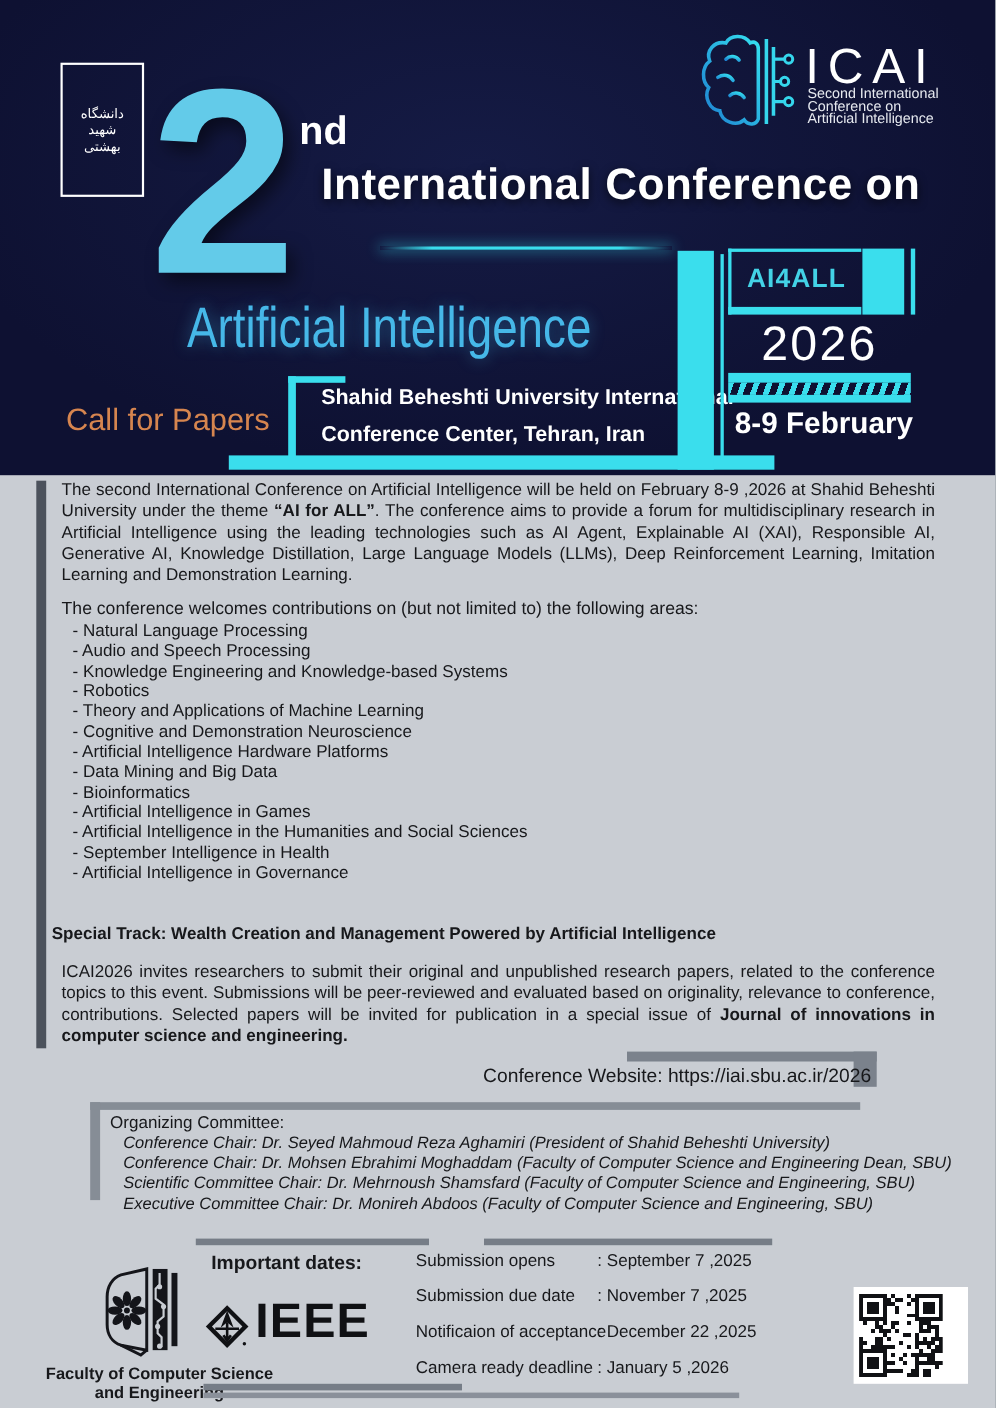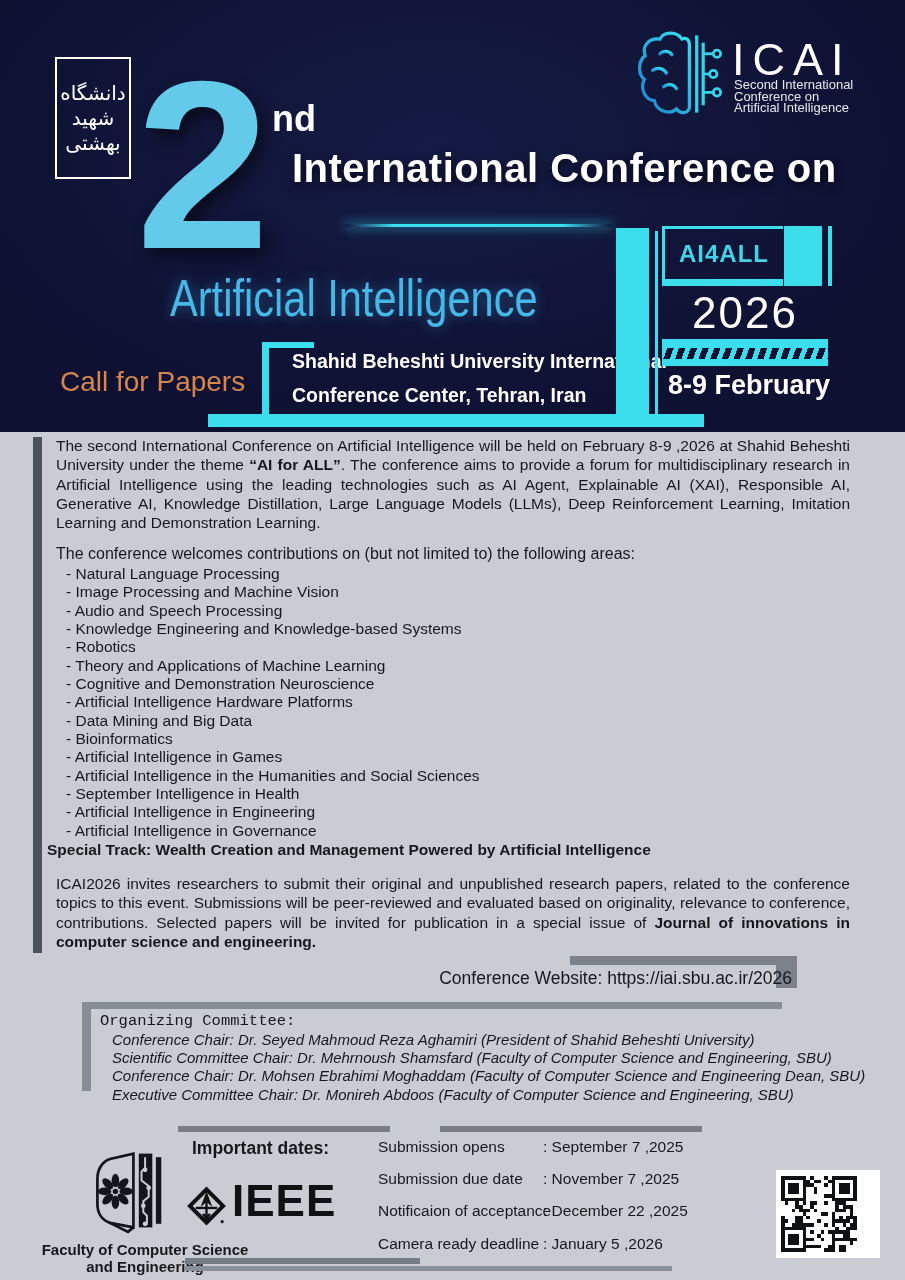--- a/index.html
+++ b/index.html
@@ -5,21 +5,21 @@
   html,body{margin:0;padding:0;background:#9aa0a8;}
   .poster{position:relative;width:905px;height:1280px;background:#c9cdd3;overflow:hidden;
           font-family:"Liberation Sans",sans-serif;color:#17181b;}
   .abs{position:absolute;}
 
   
   .header{left:0;top:0;width:905px;height:432px;
           background:radial-gradient(ellipse 700px 400px at 48% 35%, #151b45 0%, #0e1132 70%);}
   .sbu-box{left:55px;top:57px;width:72px;height:118px;border:2px solid #fff;color:#fff;
            display:flex;flex-direction:column;align-items:center;justify-content:center;
-           font-family:"DejaVu Sans",sans-serif;font-size:20px;line-height:1.25;direction:rtl;text-align:center;}
+           font-family:"DejaVu Sans",sans-serif;font-size:12px;line-height:1.25;direction:rtl;text-align:center;}
   .brain-icon{left:636px;top:26px;width:92px;height:96px;}
   .icai-word{left:732px;top:34px;color:#fff;font-size:45px;letter-spacing:8px;font-weight:400;}
   .icai-sub{left:734px;top:79px;color:#e6e9ef;font-size:13px;line-height:11.5px;width:160px;}
 
   .big-2{left:136px;top:45px;font-size:240px;line-height:240px;font-weight:bold;color:#63cbe9;
          text-shadow:6px 8px 16px rgba(0,0,0,.5);}
   .sup-nd{left:272px;top:98px;font-size:36px;font-weight:bold;color:#fff;}
   .title1{left:292px;top:146px;font-size:40px;font-weight:bold;color:#fff;letter-spacing:.5px;
           text-shadow:0 3px 9px rgba(0,0,0,.65);white-space:nowrap;}
   .glow-line{left:345px;top:224px;width:266px;height:3px;
@@ -57,21 +57,21 @@
   .topic::before{content:"- ";}
   .special{left:47px;top:841px;font-size:15.5px;font-weight:bold;white-space:nowrap;}
   .p2{left:56px;top:874px;width:794px;font-size:15.5px;line-height:19.3px;text-align:justify;}
 
   .web-bar{left:570px;top:956px;width:227px;height:9px;background:#7b828c;}
   .web-sq{left:776px;top:956px;width:21px;height:32px;background:#7b828c;}
   .website{right:113px;top:968px;font-size:17.5px;white-space:nowrap;}
 
   .oc-h{left:82px;top:1002px;width:700px;height:7px;background:#868d96;}
   .oc-v{left:82px;top:1002px;width:9px;height:89px;background:#868d96;}
-  .oc-heading{left:100px;top:1012px;font-size:15.5px;font-family:Liberation Mono, monospace;}
+  .oc-heading{left:100px;top:1012px;font-size:15.5px;}
   .oc-members{left:112px;top:1031px;font-size:15px;line-height:18.2px;white-space:nowrap;font-style:italic;}
 
   .id-bar1{left:178px;top:1126px;width:212px;height:6px;background:#767d87;}
   .id-bar2{left:440px;top:1126px;width:262px;height:6px;background:#767d87;}
   .id-heading{left:192px;top:1138px;font-size:17.5px;font-weight:bold;}
   .date-label{left:378px;font-size:15.5px;white-space:nowrap;}
   .date-value{left:543px;font-size:15.5px;white-space:nowrap;}
   .r0{top:1138px;} .r1{top:1170px;} .r2{top:1202px;} .r3{top:1235px;}
 
   .ieee-icon{left:183px;top:1182px;width:47px;height:48px;}
@@ -158,53 +158,51 @@
   <div class="abs left-accent"></div>
 
   <div class="abs p1">
     <span>The second International Conference on Artificial Intelligence will be held on February 8-9 ,2026 at Shahid Beheshti University under the theme </span><b>“AI for ALL”</b><span>. The conference aims to provide a forum for multidisciplinary research in Artificial Intelligence using the leading technologies such as AI Agent, Explainable AI (XAI), Responsible AI, Generative AI, Knowledge Distillation, Large Language Models (LLMs), Deep Reinforcement Learning, Imitation Learning and Demonstration Learning.</span>
   </div>
 
   <div class="abs topics-head">The conference welcomes contributions on (but not limited to) the following areas:</div>
 
   <div class="abs topics">
     <div class="topic">Natural Language Processing</div>
-    <div class="topic">Image Processing and Machine Vision</div>
     <div class="topic">Audio and Speech Processing</div>
     <div class="topic">Knowledge Engineering and Knowledge-based Systems</div>
     <div class="topic">Robotics</div>
     <div class="topic">Theory and Applications of Machine Learning</div>
     <div class="topic">Cognitive and Demonstration Neuroscience</div>
     <div class="topic">Artificial Intelligence Hardware Platforms</div>
     <div class="topic">Data Mining and Big Data</div>
     <div class="topic">Bioinformatics</div>
     <div class="topic">Artificial Intelligence in Games</div>
     <div class="topic">Artificial Intelligence in the Humanities and Social Sciences</div>
     <div class="topic">September Intelligence in Health</div>
-    <div class="topic">Artificial Intelligence in Engineering</div>
     <div class="topic">Artificial Intelligence in Governance</div>
   </div>
 
   <div class="abs special">Special Track: Wealth Creation and Management  Powered by Artificial Intelligence</div>
 
   <div class="abs p2">
     <span>ICAI2026 invites researchers to submit their original and unpublished research papers, related to the conference topics to this event. Submissions will be peer-reviewed and evaluated based on originality, relevance to conference, contributions. Selected papers will be invited for publication in a special issue of </span><b>Journal of innovations in computer science and engineering</b><b>.</b>
   </div>
 
   <div class="abs web-bar"></div>
   <div class="abs web-sq"></div>
   <div class="abs website">Conference Website: https://iai.sbu.ac.ir/2026</div>
 
   <div class="abs oc-h"></div>
   <div class="abs oc-v"></div>
   <div class="abs oc-heading">Organizing Committee:</div>
   <div class="abs oc-members">
     <div>Conference Chair: Dr. Seyed Mahmoud Reza Aghamiri (President of Shahid Beheshti University)</div>
+    <div>Conference Chair: Dr. Mohsen Ebrahimi Moghaddam (Faculty of Computer Science and Engineering Dean, SBU)</div>
     <div>Scientific Committee Chair: Dr. Mehrnoush Shamsfard (Faculty of Computer Science and Engineering, SBU)</div>
-    <div>Conference Chair: Dr. Mohsen Ebrahimi Moghaddam (Faculty of Computer Science and Engineering Dean, SBU)</div>
     <div>Executive Committee Chair: Dr. Monireh Abdoos (Faculty of Computer Science and Engineering, SBU)</div>
   </div>
 
   <div class="abs id-bar1"></div>
   <div class="abs id-bar2"></div>
   <div class="abs id-heading">Important dates:</div>
 
   <div class="abs date-label r0">Submission opens</div>
   <div class="abs date-value r0">: September 7 ,2025</div>
   <div class="abs date-label r1">Submission due date</div>

